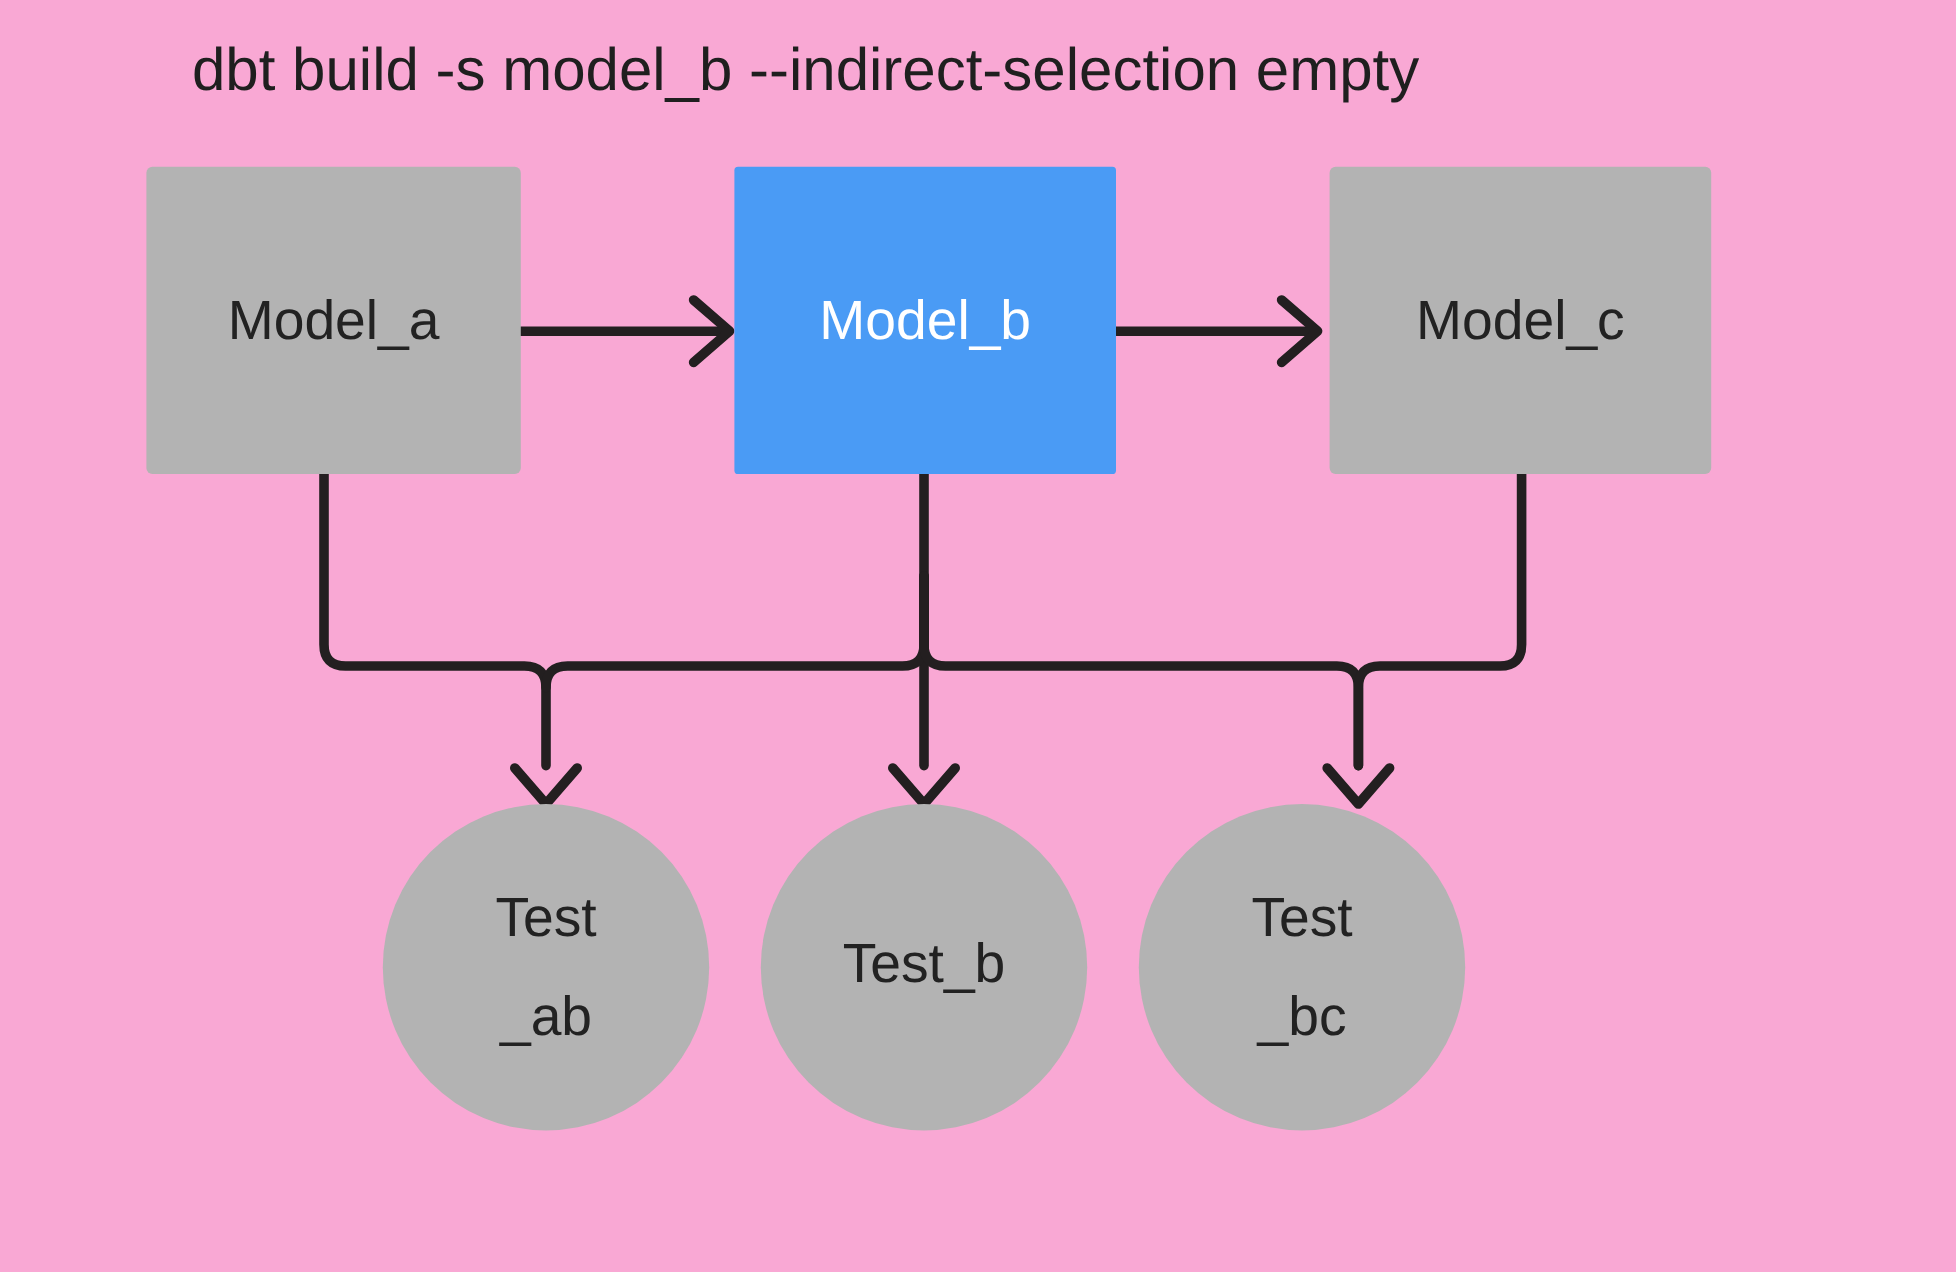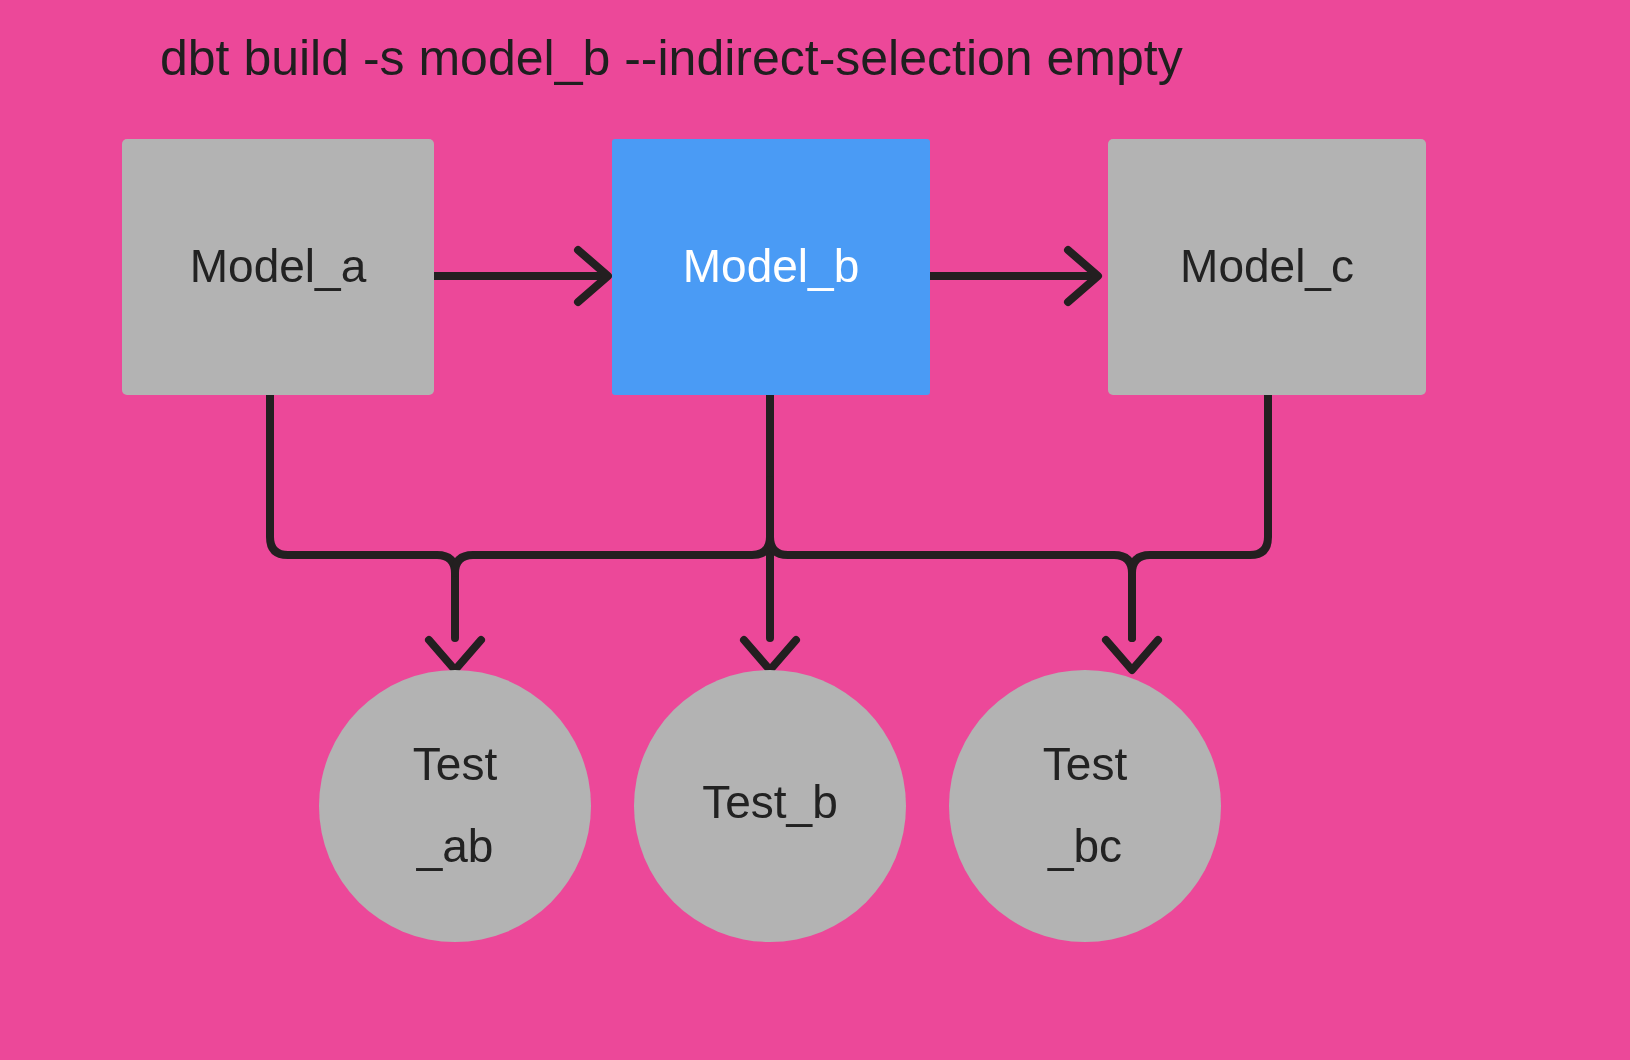--- a/index.html
+++ b/index.html
@@ -10,21 +10,21 @@
   body {
     width: 1630px;
     height: 1060px;
     font-family: "Liberation Sans", sans-serif;
     overflow: hidden;
   }
   #canvas {
     position: relative;
     width: 1630px;
     height: 1060px;
-    background: #ec4899;
+    background: #f9a8d4;
   }
   #diagram-svg {
     position: absolute;
     left: 0;
     top: 0;
     width: 1630px;
     height: 1060px;
     display: block;
   }
   .node-label {

